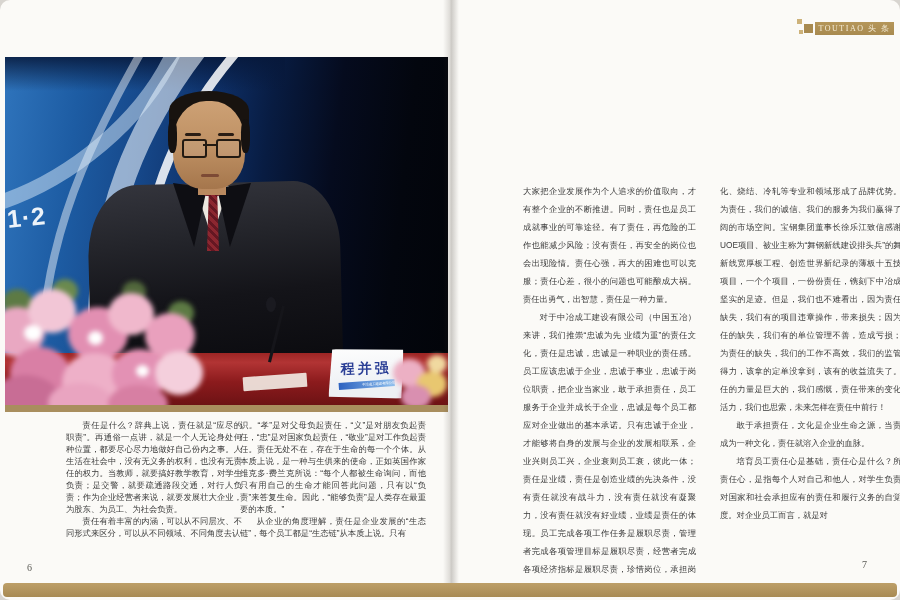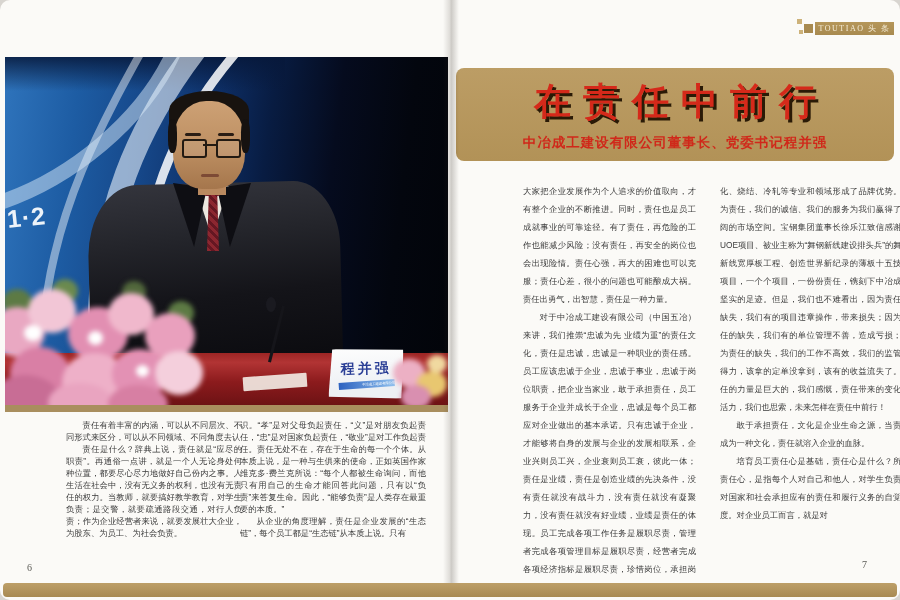--- a/index.html
+++ b/index.html
@@ -175,37 +175,33 @@
     <div class="flowers" style="left:386px;top:296px;width:60px;height:60px;">
       <span class="blob" style="left:2px;top:6px;width:32px;height:28px;background:#ecb0c4;"></span>
       <span class="blob" style="left:26px;top:18px;width:30px;height:26px;background:#e8c770;"></span>
       <span class="blob" style="left:10px;top:32px;width:30px;height:24px;background:#d98fb0;"></span>
       <span class="blob" style="left:36px;top:2px;width:20px;height:18px;background:#f0d9a0;"></span>
     </div>
     <div class="table-edge"></div>
   </div>
 
   <div class="col lp-col lp-col1">
+    <p class="indent">责任是什么？辞典上说，责任就是“应尽的职责”。再通俗一点讲，就是一个人无论身处何种位置，都要尽心尽力地做好自己份内之事。人生活在社会中，没有无义务的权利，也没有无责任的权力。当教师，就要搞好教学教育，对学生负责；是交警，就要疏通路段交通，对行人负责；作为企业经营者来说，就要发展壮大企业，为股东、为员工、为社会负责。</p>
     <p class="indent">责任有着丰富的内涵，可以从不同层次、不同形式来区分，可以从不同领域、不同角度去认</p>
-    <p class="indent">责任是什么？辞典上说，责任就是“应尽的职责”。再通俗一点讲，就是一个人无论身处何种位置，都要尽心尽力地做好自己份内之事。人生活在社会中，没有无义务的权利，也没有无责任的权力。当教师，就要搞好教学教育，对学生负责；是交警，就要疏通路段交通，对行人负责；作为企业经营者来说，就要发展壮大企业，为股东、为员工、为社会负责。</p>
   </div>
   <div class="col lp-col lp-col2">
     <p>识。“孝”是对父母负起责任，“义”是对朋友负起责任，“忠”是对国家负起责任，“敬业”是对工作负起责任。责任无处不在，存在于生命的每一个个体。从本质上说，是一种与生俱来的使命，正如英国作家维克多·费兰克所说：“每个人都被生命询问，而他只有用自己的生命才能回答此问题，只有以“负责”来答复生命。因此，“能够负责”是人类存在最重要的本质。”</p>
     <p class="indent">从企业的角度理解，责任是企业发展的“生态链”，每个员工都是“生态链”从本质上说。只有</p>
   </div>
 
   <span class="tt-sq a"></span>
   <span class="tt-sq b"></span>
   <span class="tt-sq c"></span>
   <div class="toutiao-bar">TOUTIAO 头 条</div>
 
-  <div class="banner">
-    <div class="banner-title">在责任中前行</div>
-    <div class="banner-subtitle">中冶成工建设有限公司董事长、党委书记程并强</div>
-  </div>
 
   <div class="col rp-col rp-col1">
     <p>大家把企业发展作为个人追求的价值取向，才有整个企业的不断推进。同时，责任也是员工成就事业的可靠途径。有了责任，再危险的工作也能减少风险；没有责任，再安全的岗位也会出现险情。责任心强，再大的困难也可以克服；责任心差，很小的问题也可能酿成大祸。责任出勇气，出智慧，责任是一种力量。</p>
     <p class="indent">对于中冶成工建设有限公司（中国五冶）来讲，我们推崇“忠诚为先 业绩为重”的责任文化，责任是忠诚，忠诚是一种职业的责任感。员工应该忠诚于企业，忠诚于事业，忠诚于岗位职责，把企业当家业，敢于承担责任，员工服务于企业并成长于企业，忠诚是每个员工都应对企业做出的基本承诺。只有忠诚于企业，才能够将自身的发展与企业的发展相联系，企业兴则员工兴，企业衰则员工衰，彼此一体；责任是业绩，责任是创造业绩的先决条件，没有责任就没有战斗力，没有责任就没有凝聚力，没有责任就没有好业绩，业绩是责任的体现。员工完成各项工作任务是履职尽责，管理者完成各项管理目标是履职尽责，经营者完成各项经济指标是履职尽责，珍惜岗位，承担岗位赋予的职责，认真负责地干好每一项工作，责任就会创造业绩，催生力量！</p>
   </div>
   <div class="col rp-col rp-col2">
     <p>化、烧结、冷轧等专业和领域形成了品牌优势。因为责任，我们的诚信、我们的服务为我们赢得了广阔的市场空间。宝钢集团董事长徐乐江致信感谢的UOE项目、被业主称为“舞钢新线建设排头兵”的舞钢新线宽厚板工程、创造世界新纪录的薄板十五技改项目，一个个项目，一份份责任，镌刻下中冶成工坚实的足迹。但是，我们也不难看出，因为责任的缺失，我们有的项目违章操作，带来损失；因为责任的缺失，我们有的单位管理不善，造成亏损；因为责任的缺失，我们的工作不高效，我们的监管不得力，该拿的定单没拿到，该有的收益流失了。责任的力量是巨大的，我们感慨，责任带来的变化与活力，我们也思索，未来怎样在责任中前行！</p>
     <p class="indent">敢于承担责任，文化是企业生命之源，当责任成为一种文化，责任就溶入企业的血脉。</p>
     <p class="indent">培育员工责任心是基础，责任心是什么？所谓责任心，是指每个人对自己和他人，对学生负责，对国家和社会承担应有的责任和履行义务的自觉态度。对企业员工而言，就是对</p>
   </div>

